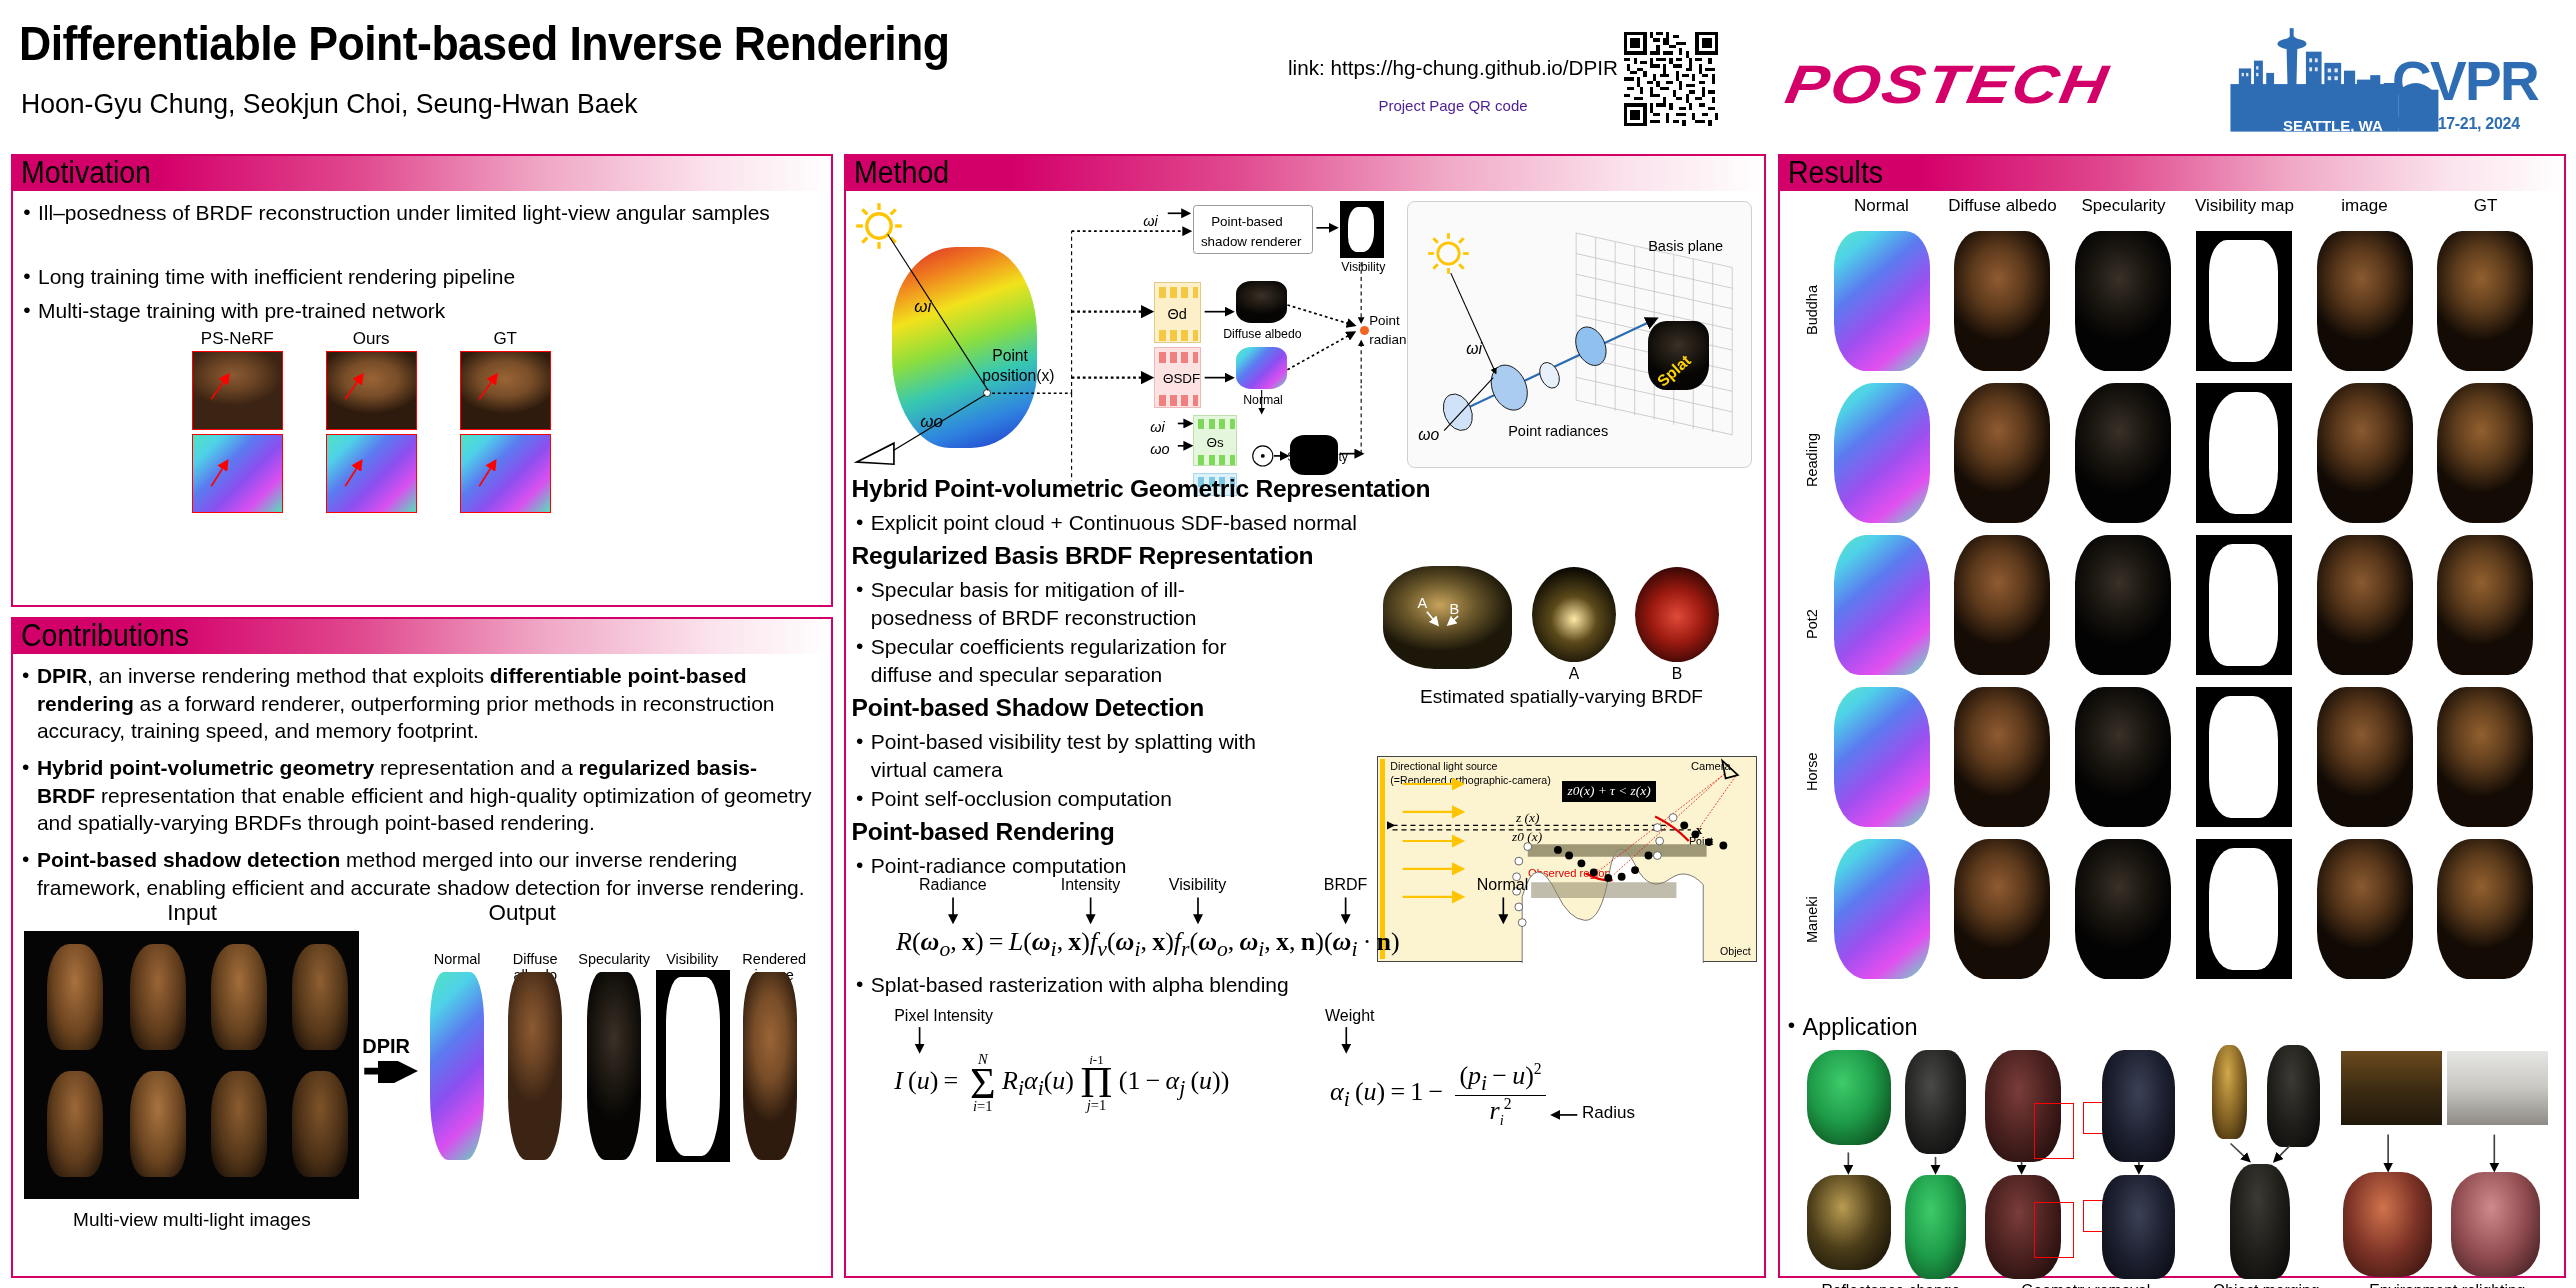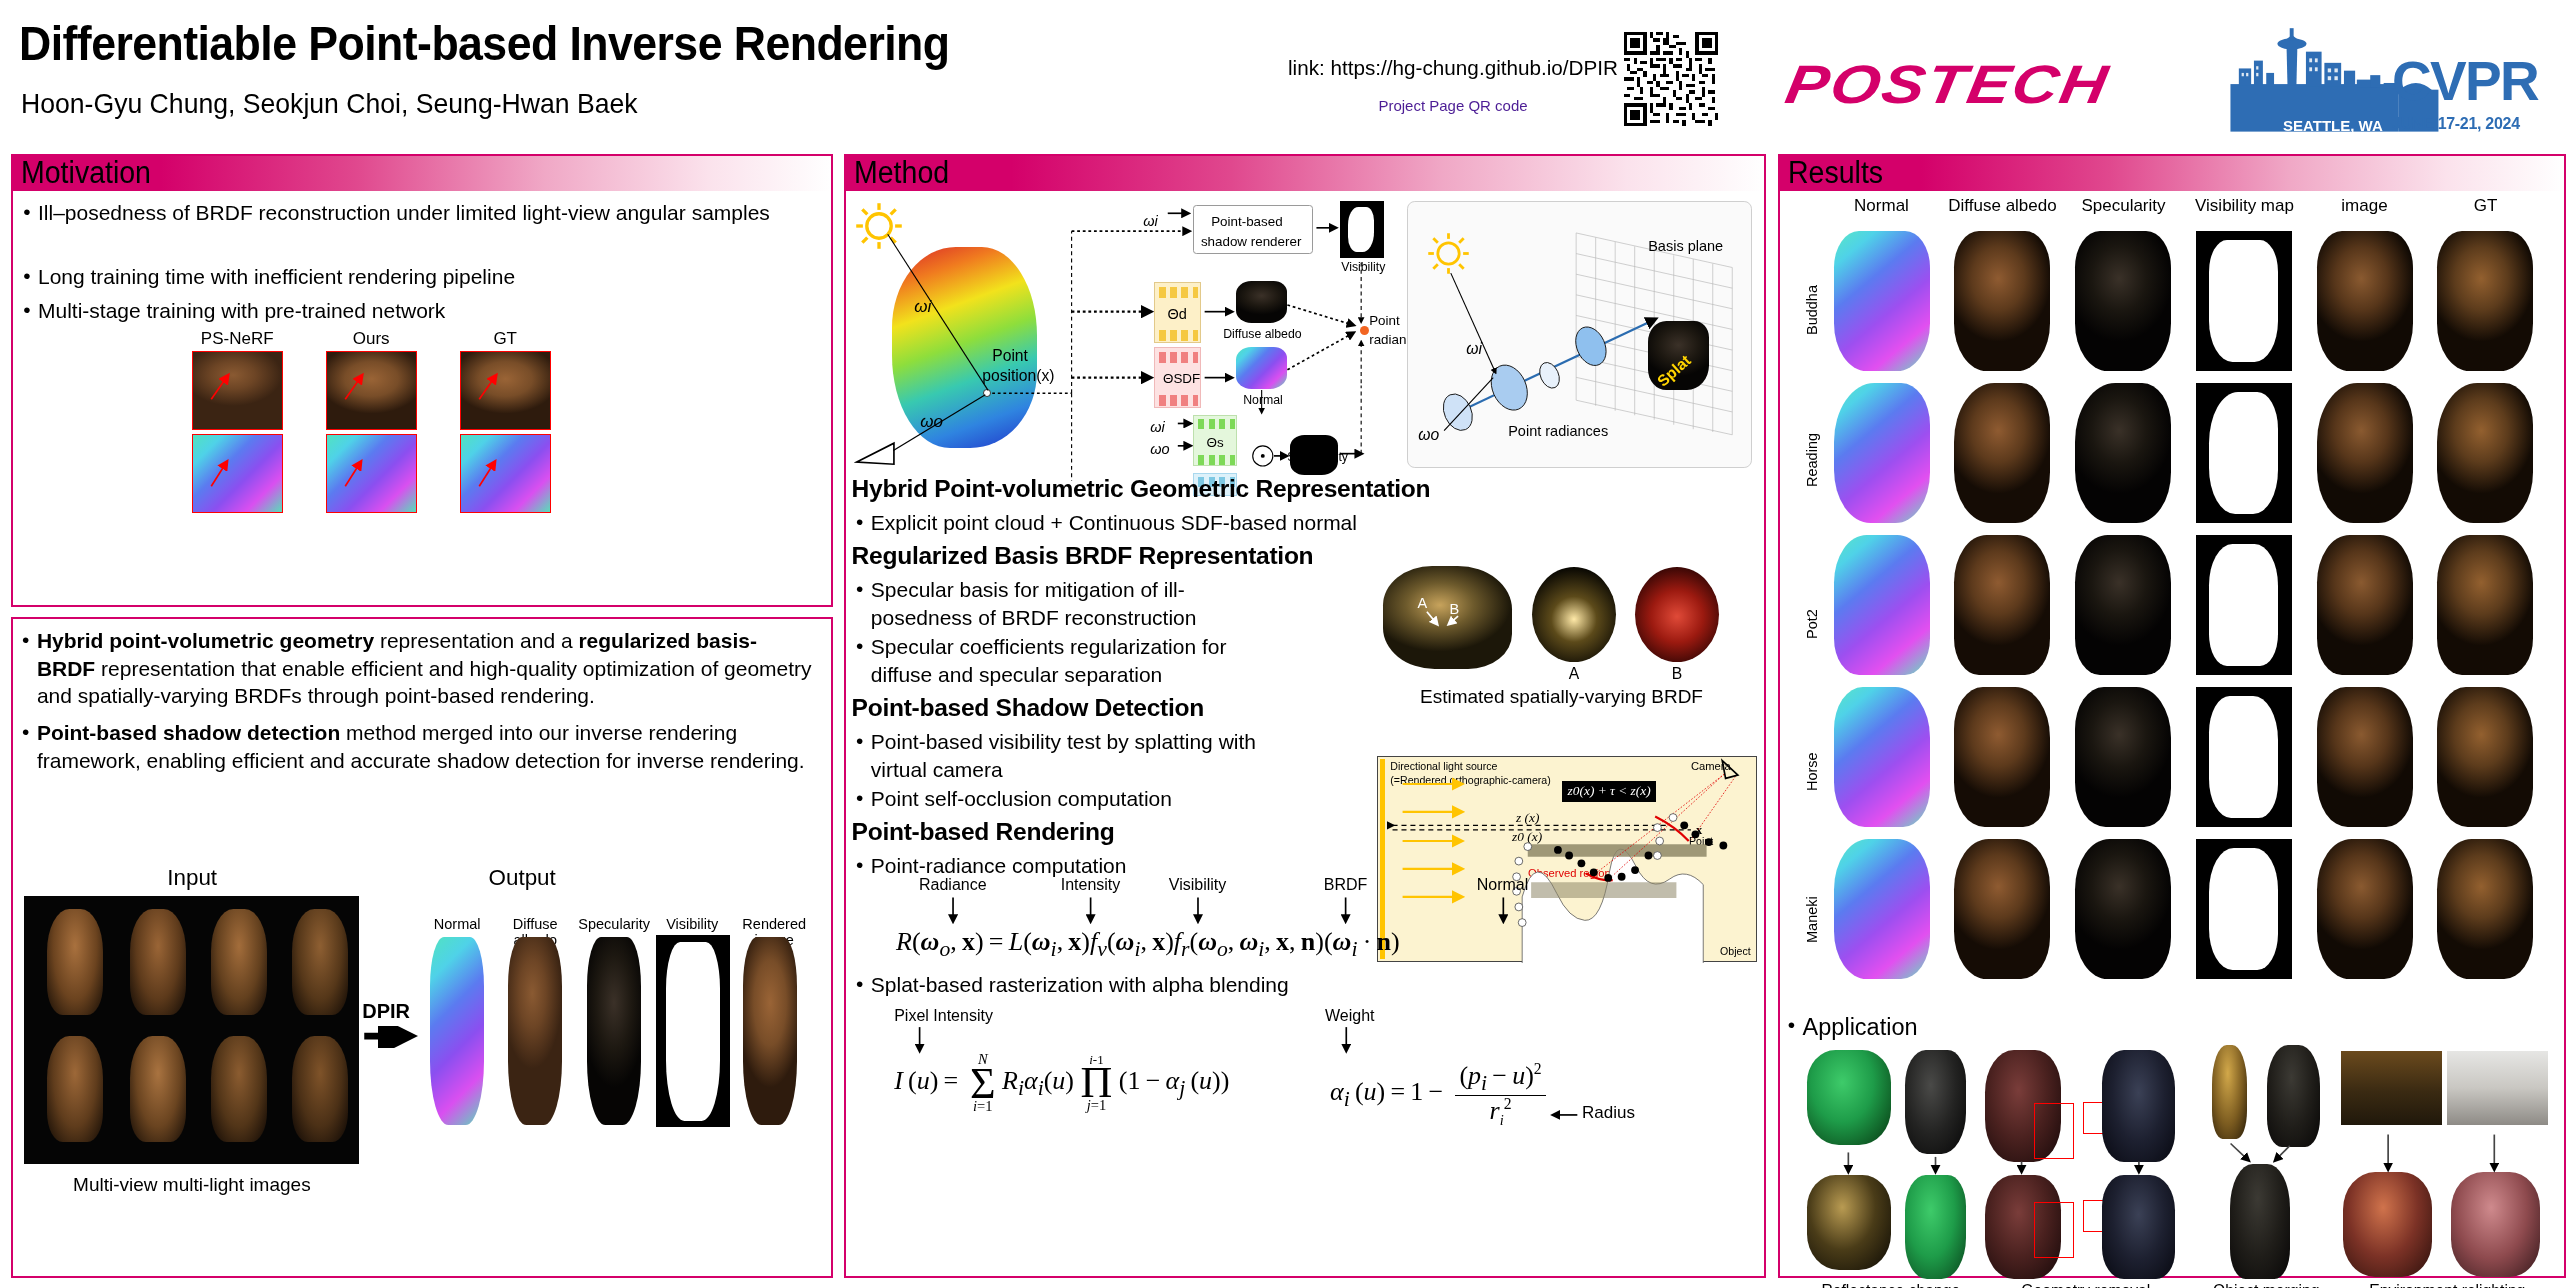--- a/index.html
+++ b/index.html
@@ -308,22 +308,26 @@
       </div>
       <div class="imbox redbox st-normal" style="left:447px; top:243px; width:91px; height:79px;">
         <svg width="91" height="79" viewBox="0 0 162 142">
           <line x1="32" y1="92" x2="60" y2="48" stroke="#ff0000" stroke-width="3" marker-end="url(#ar1)"></line>
         </svg>
       </div>
     </div>
   </div>
 
   <div class="panel" style="left:11.2px; top:617px; width:822px; height:661px;">
+    <div class="panel-head">
+      <div class="h-label">Contributions</div>
+    </div>
     <div class="panel-body" style="height:623px;">
       <div id="contrib-bullets" style="position:absolute; left:6.7px; top:7.8px; width:794px;">
+          <div class="bul" style="margin-bottom: 9px;"><b>DPIR</b><span>, an inverse rendering method that exploits </span><b>differentiable point-based rendering</b><span> as a forward renderer, outperforming prior methods in reconstruction accuracy, training speed, and memory footprint.</span></div>
           <div class="bul" style="margin-bottom: 9px;"><b>Hybrid point-volumetric geometry</b><span> representation and a </span><b>regularized basis-BRDF</b><span> representation that enable efficient and high-quality optimization of geometry and spatially-varying BRDFs through point-based rendering.</span></div>
           <div class="bul" style="margin-bottom: 9px;"><b>Point-based shadow detection</b><span> method merged into our inverse rendering framework, enabling efficient and accurate shadow detection for inverse rendering.</span></div>
         </div>
 
       <div class="cap big" style="left:112px; top:246px; width:134px;">Input</div>
       <div class="cap big" style="left:442px; top:246px; width:134px;">Output</div>
 
       <div class="imbox" style="left:11.2px; top:277px; width:335px; height:268px; background:#050505;">
         <div style="position:absolute;left:22.4px;top:13.4px;width:56px;height:106px;background:radial-gradient(ellipse at 50% 35%,#a9713e 0%,#6b431f 55%,#140c05 100%);border-radius:40% 40% 28% 28%;"></div>
         <div style="position:absolute;left:106px;top:13.4px;width:56px;height:106px;background:radial-gradient(ellipse at 50% 35%,#9a6536 0%,#5d3a1b 55%,#0f0904 100%);border-radius:40% 40% 28% 28%;"></div>

